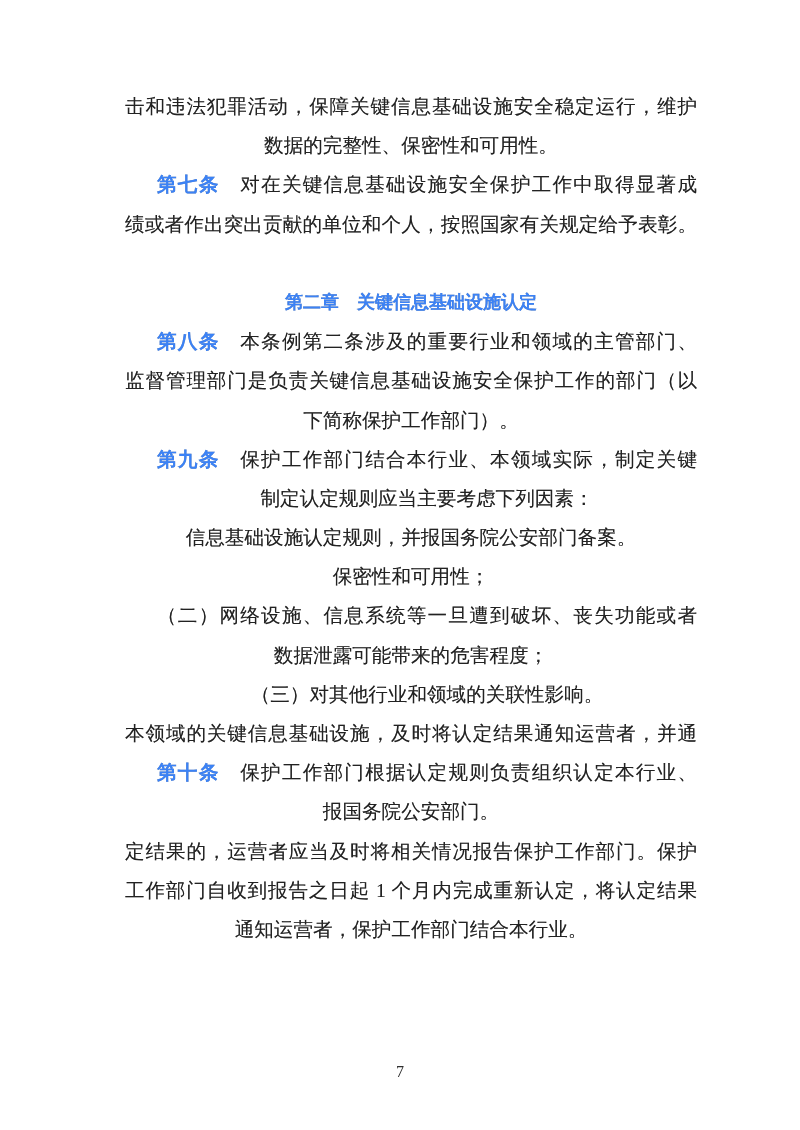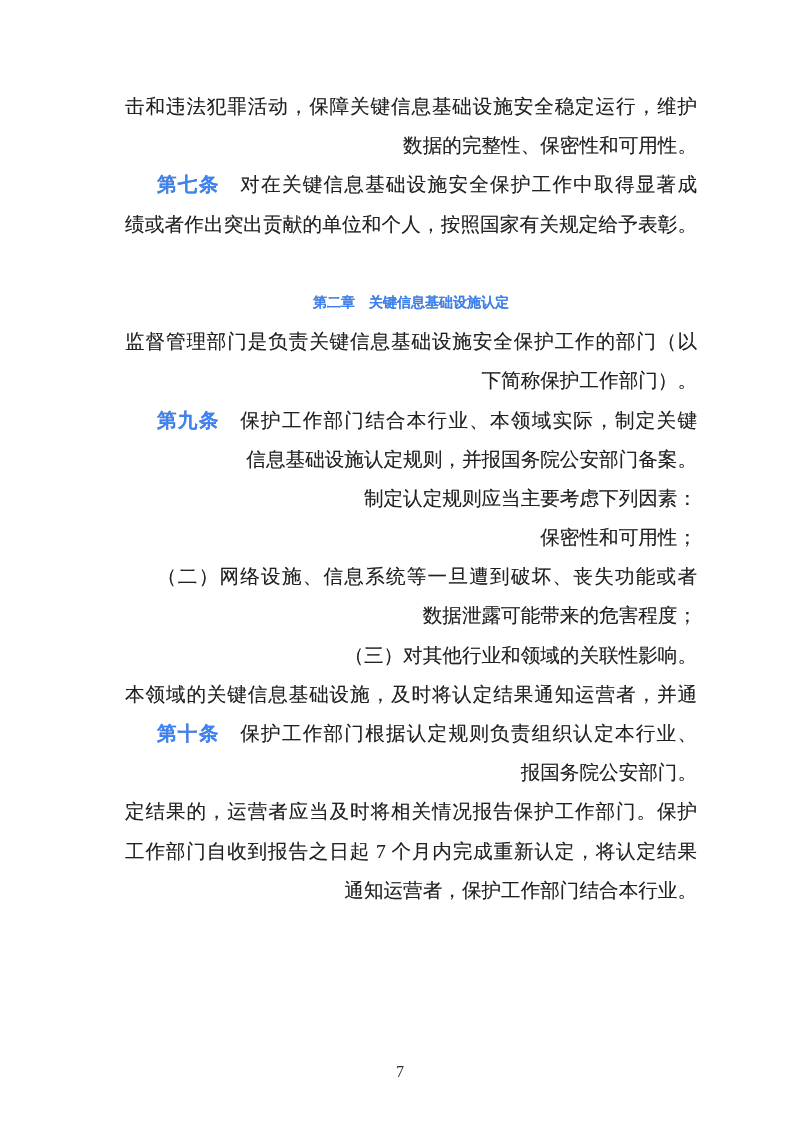--- a/index.html
+++ b/index.html
@@ -16,33 +16,33 @@
     position: absolute;
     left: 113px;
     top: 87px;
     width: 572px;
     margin-left: 12px;
   }
   .line {
     height: 39.2px;
     line-height: 39.2px;
     font-size: 19.6px;
-    text-align: right;
+    text-align: center;
     white-space: normal;
     overflow: hidden;
     text-shadow: 0 0 0.5px rgba(40,40,40,0.45);
   }
   .line.justify {
     text-align: justify;
     text-align-last: justify;
   }
   .line.indent { text-indent: 32px; }
   .line.blank { }
   .line.heading {
-    font-size: 14px;
+    font-size: 18px;
     font-weight: bold;
     color: #141414;
     text-align: center;
     text-align-last: center;
     text-indent: 0;
   }
   .line .bold {
     font-weight: bold;
     color: #3b82f6;
   }
@@ -62,30 +62,31 @@
 <body>
 
 <div class="page">
   <div class="text-block" id="text-block">
       <div class="line body justify"><span>击和违法犯罪活动，保障关键信息基础设施安全稳定运行，维护</span></div>
       <div class="line body"><span>数据的完整性、保密性和可用性。</span></div>
       <div class="line body indent justify"><span class="bold">第七条</span><span>　对在关键信息基础设施安全保护工作中取得显著成</span></div>
       <div class="line body justify"><span>绩或者作出突出贡献的单位和个人，按照国家有关规定给予表彰。</span></div>
       <div class="line blank"></div>
       <div class="line heading"><span class="bold">第二章　关键信息基础设施认定</span></div>
+      <div class="line body indent justify"><span class="bold">第八条</span><span>　本条例第二条涉及的重要行业和领域的主管部门、</span></div>
       <div class="line body justify"><span>监督管理部门是负责关键信息基础设施安全保护工作的部门（以</span></div>
       <div class="line body"><span>下简称保护工作部门）。</span></div>
       <div class="line body indent justify"><span class="bold">第九条</span><span>　保护工作部门结合本行业、本领域实际，制定关键</span></div>
+      <div class="line body indent"><span>制定认定规则应当主要考虑下列因素：</span></div>
       <div class="line body"><span>信息基础设施认定规则，并报国务院公安部门备案。</span></div>
-      <div class="line body indent"><span>制定认定规则应当主要考虑下列因素：</span></div>
       <div class="line body"><span>保密性和可用性；</span></div>
       <div class="line body indent justify"><span>（二）网络设施、信息系统等一旦遭到破坏、丧失功能或者</span></div>
       <div class="line body"><span>数据泄露可能带来的危害程度；</span></div>
       <div class="line body indent"><span>（三）对其他行业和领域的关联性影响。</span></div>
       <div class="line body justify"><span>本领域的关键信息基础设施，及时将认定结果通知运营者，并通</span></div>
       <div class="line body indent justify"><span class="bold">第十条</span><span>　保护工作部门根据认定规则负责组织认定本行业、</span></div>
       <div class="line body"><span>报国务院公安部门。</span></div>
       <div class="line body justify"><span>定结果的，运营者应当及时将相关情况报告保护工作部门。保护</span></div>
-      <div class="line body justify"><span>工作部门自收到报告之日起 7 个月内完成重新认定，将认定结果</span></div>
+      <div class="line body justify"><span>工作部门自收到报告之日起 1 个月内完成重新认定，将认定结果</span></div>
       <div class="line body"><span>通知运营者，保护工作部门结合本行业。</span></div>
     </div>
   <div class="page-number">7</div>
 </div>
 
 </body></html>

